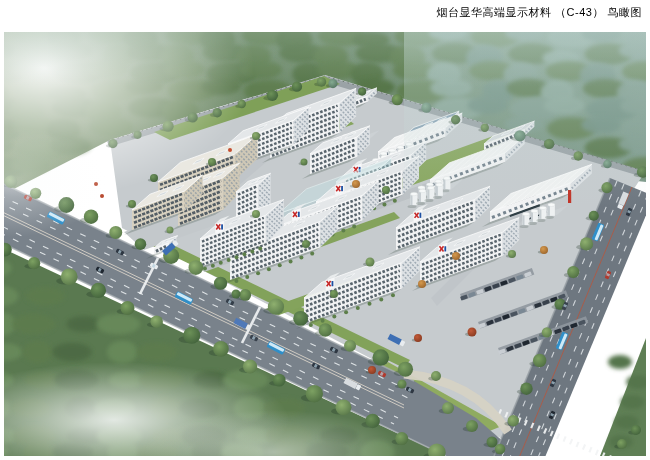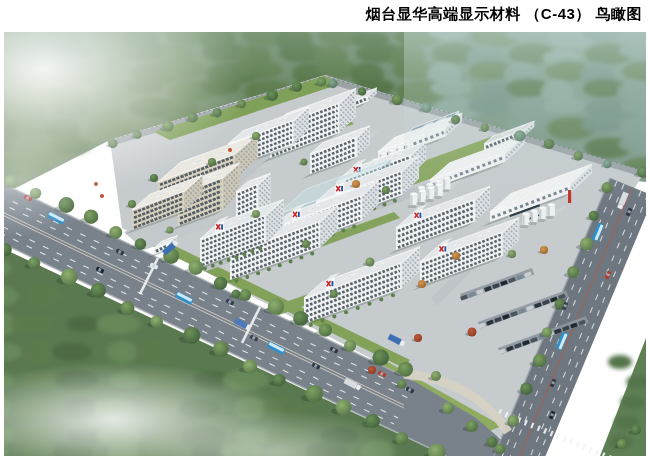--- a/index.html
+++ b/index.html
@@ -1,18 +1,18 @@
 <!DOCTYPE html>
 <html style="--page-bg: #ffffff; --title-color: #000000; --forest-green: #5e7e50; --forest-teal: #7d9a8c; --campus-ground: #c6cbce; --lawn-green: #82a25a; --road-asphalt: #79828b; --road-east-asphalt: #6e7780; --building-wall: #f1f2f3; --building-roof: #e4e7e9; --admin-beige: #d8d1c0; --glass-dark: #49565f; --logo-red: #c62828; --logo-blue: #1d4fa1; --bus-blue: #2f8fc9;"><head>
 <meta charset="utf-8">
 <style>
   html,body{margin:0;padding:0;}
   .page{position:relative;width:650px;height:460px;background:var(--page-bg,#ffffff);overflow:hidden;
         font-family:"Liberation Sans","DejaVu Sans",sans-serif;}
-  .title{position:absolute;top:5px;right:8px;font-size:15px;font-weight:bold;letter-spacing:.5px;
+  .title{position:absolute;top:5px;right:8px;font-size:11px;font-weight:normal;letter-spacing:.5px;
          color:var(--title-color,#000);white-space:nowrap;}
   .render{position:absolute;left:4px;top:32px;width:642px;height:424px;overflow:hidden;}
   .render svg{display:block;}
 </style>
 </head>
 <body>
 
 <div class="page">
   <div class="title">烟台显华高端显示材料 （C-43） 鸟瞰图</div>
   <div class="render">

